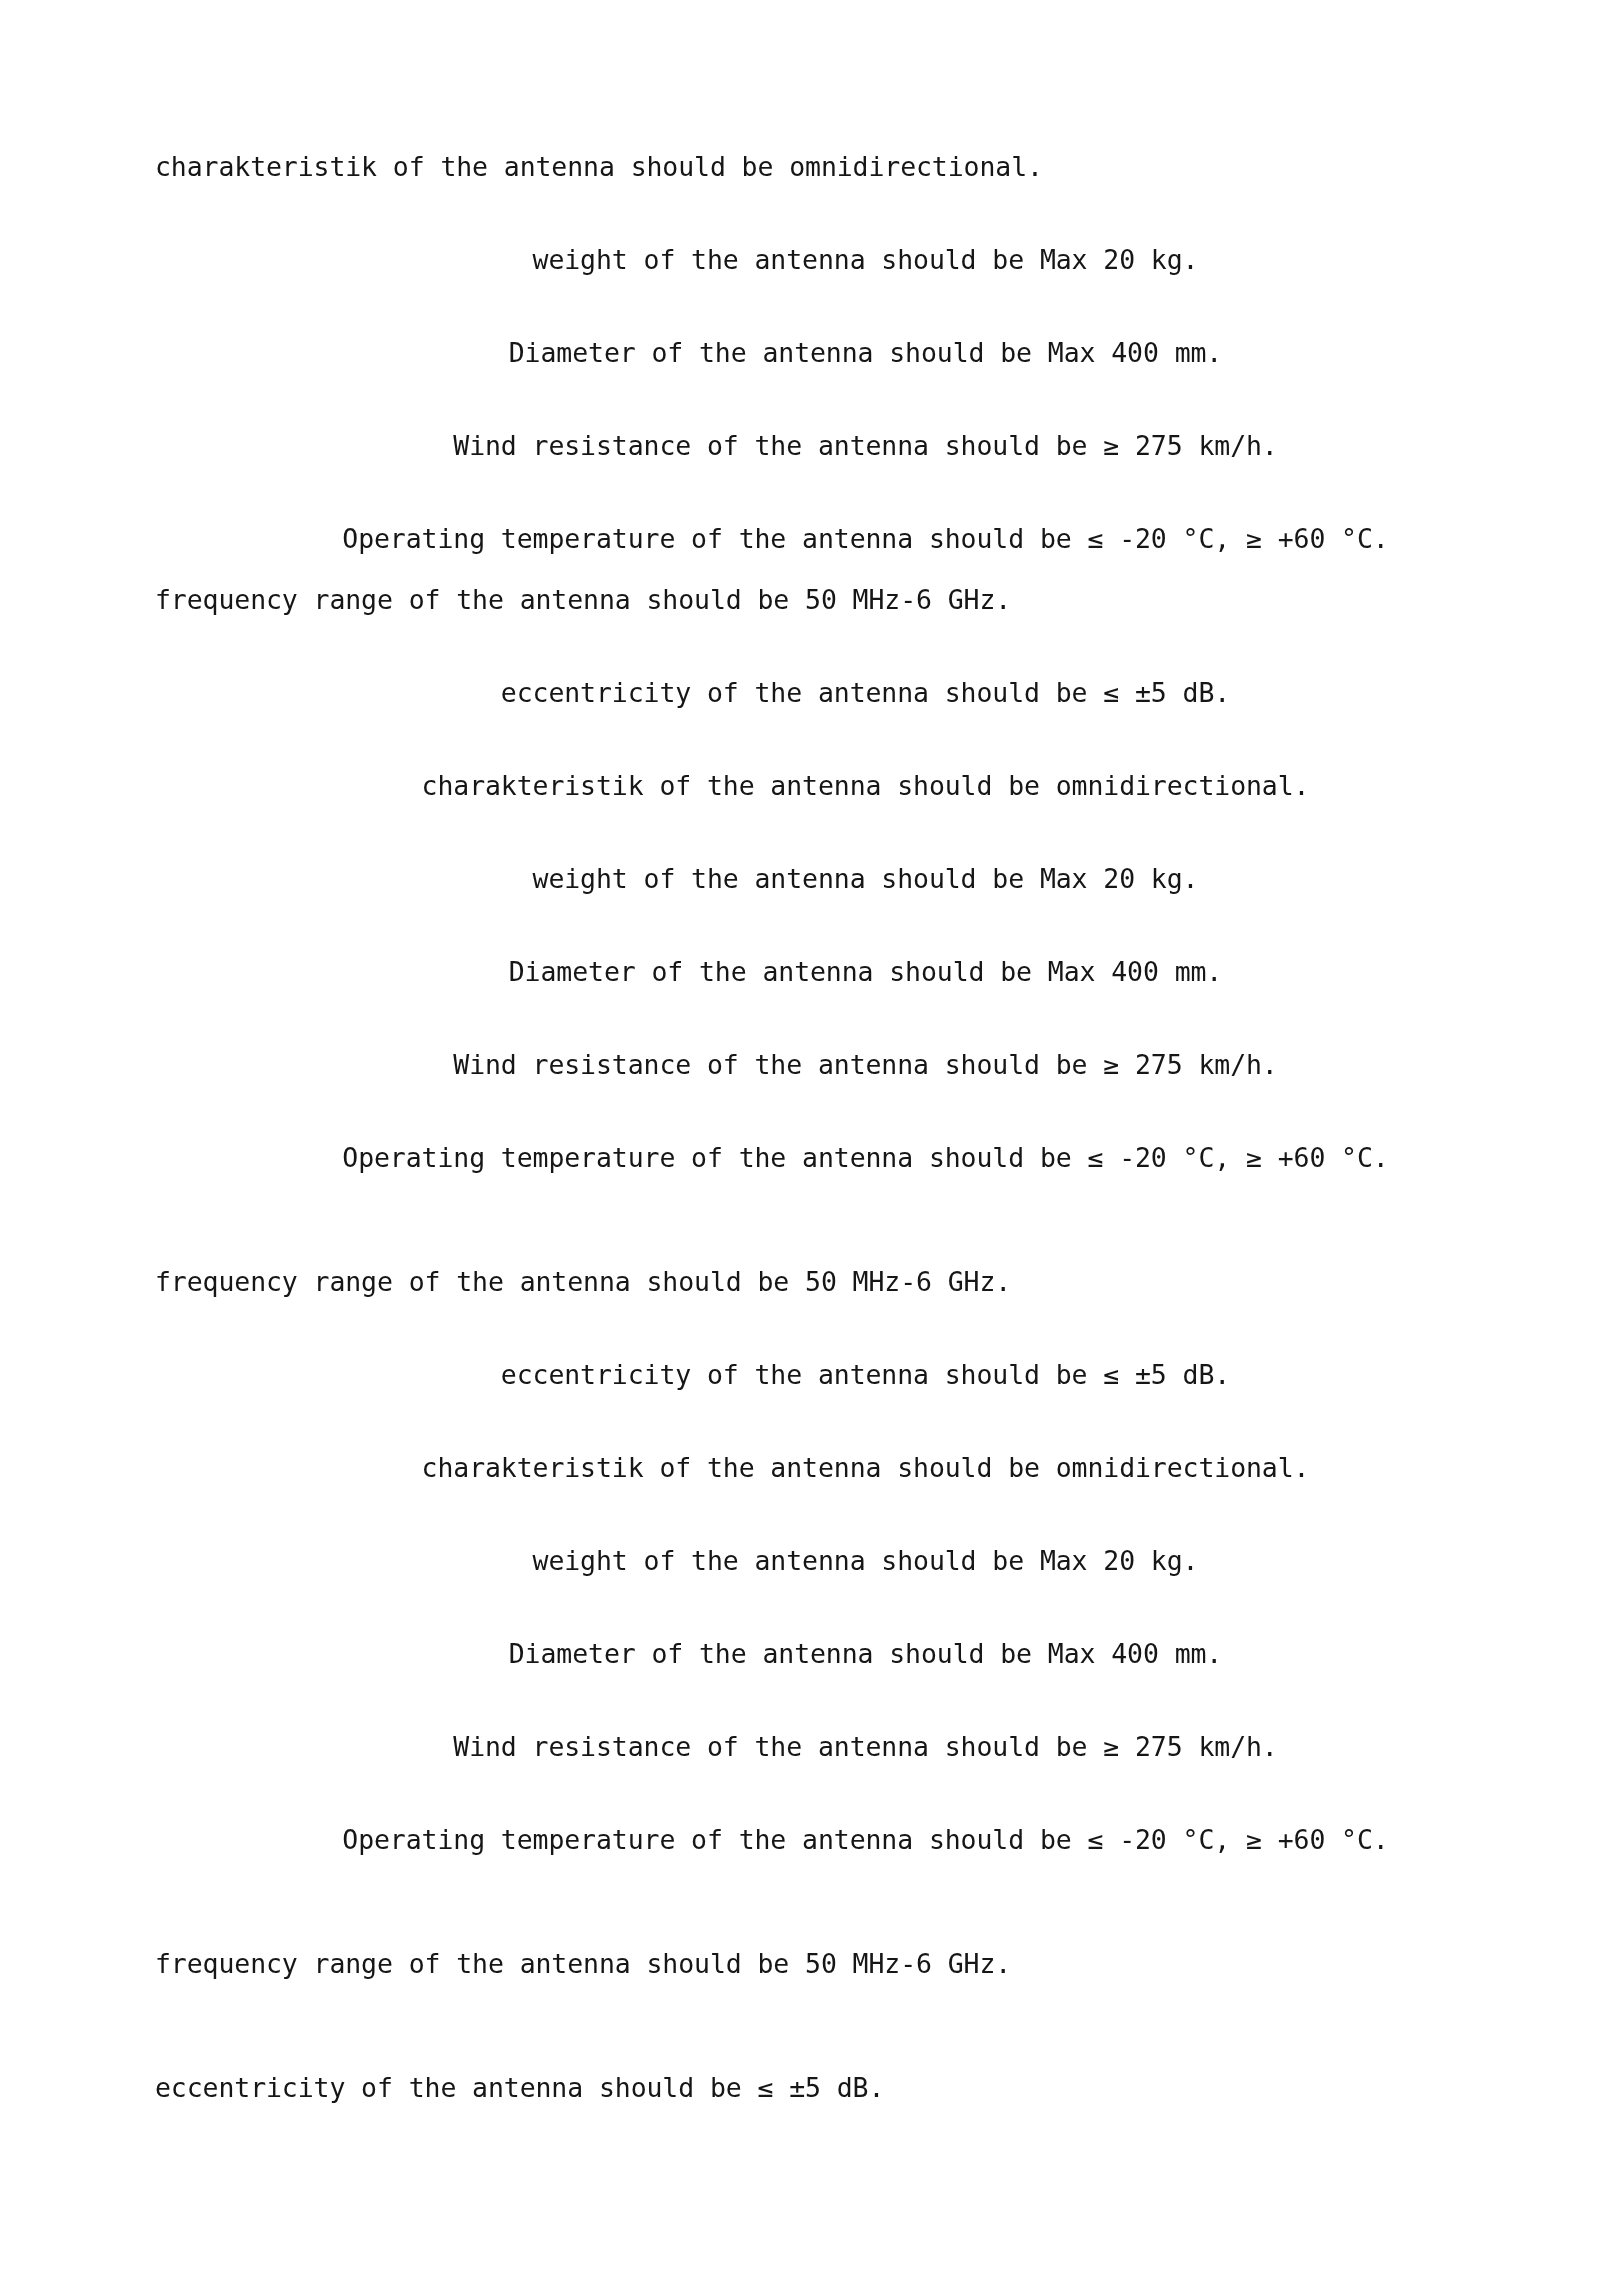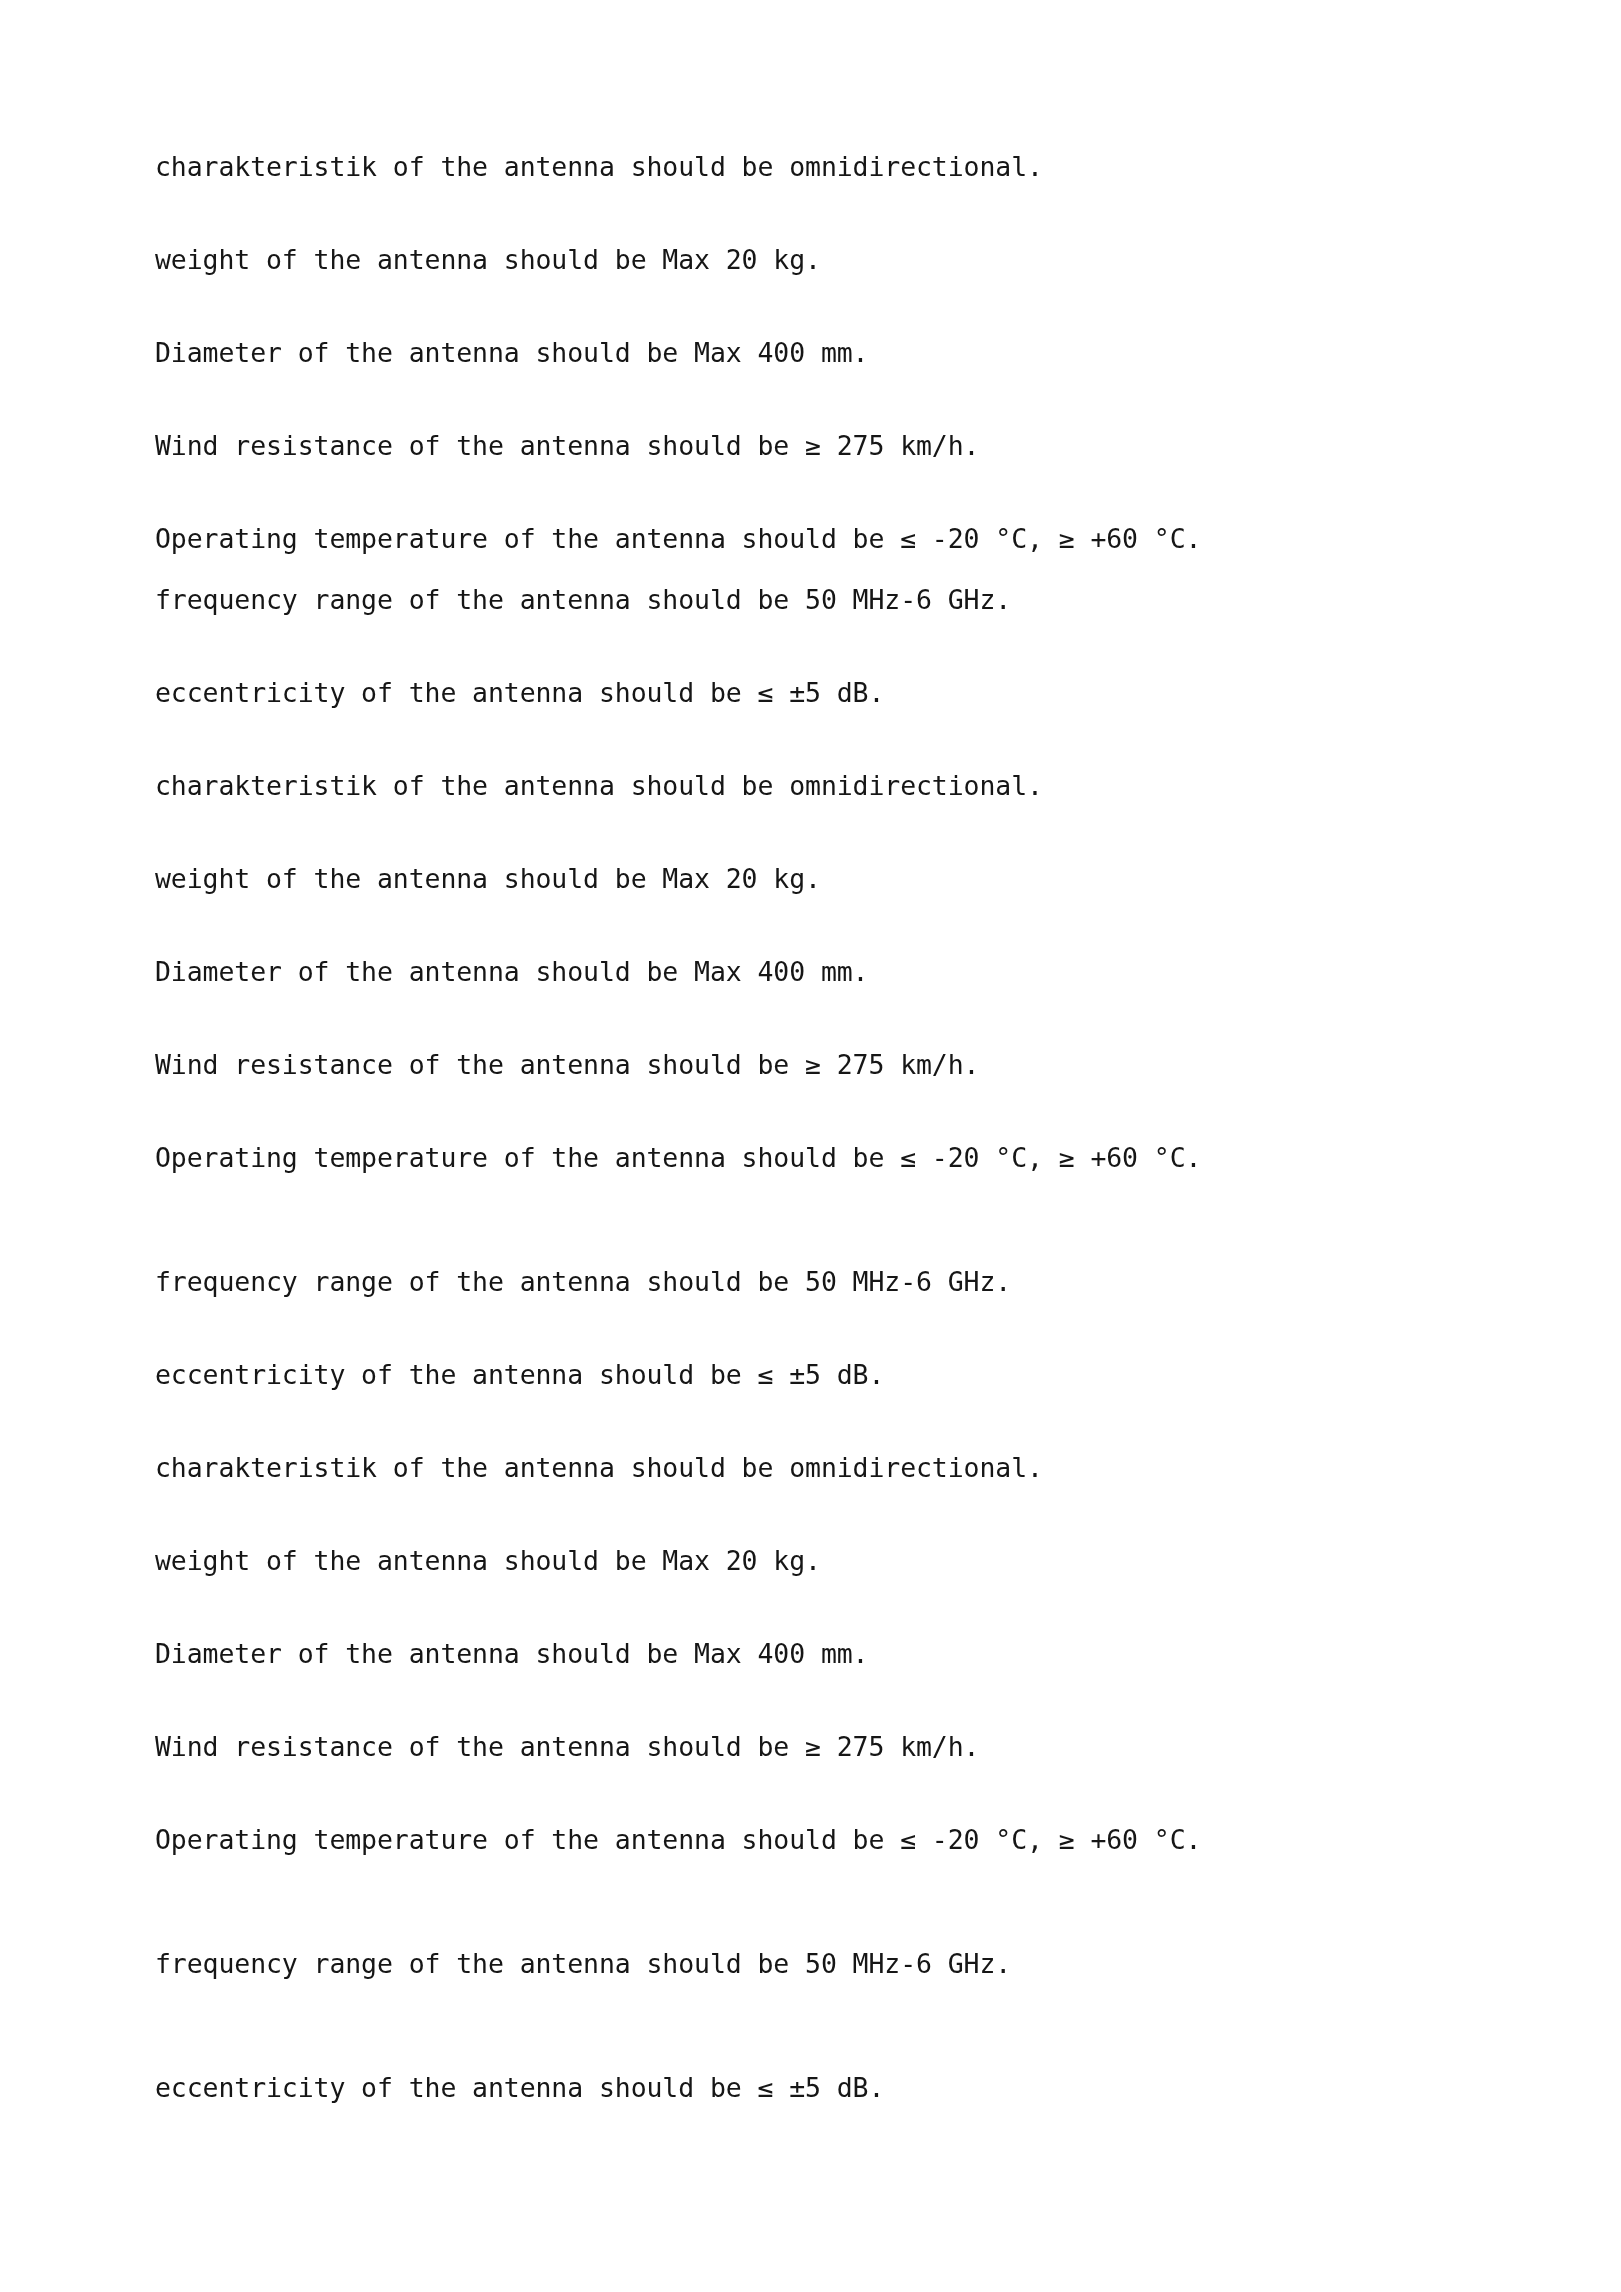--- a/index.html
+++ b/index.html
@@ -23,21 +23,21 @@
     font-weight: 400;
   }
   p.doc-line {
     margin: 0;
     padding: 0;
     white-space: pre;
     letter-spacing: -0.1px;
   }
   p.doc-line.gap-none   { margin-top: 0; }
   p.doc-line.gap-small  { margin-top: 30px; }  
-  p.doc-line.gap-normal { margin-top: 62px; }  
+  p.doc-line.gap-normal { margin-top: 62px; text-align: center; }  
   p.doc-line.gap-large  { margin-top: 93px; }  
 </style>
 </head>
 <body style="background: rgb(255, 255, 255);">
 
 <main class="doc-page" style="color: rgb(22, 22, 22);">
     <p class="doc-line gap-none">charakteristik of the antenna should be omnidirectional.</p>
     <p class="doc-line gap-normal">weight of the antenna should be Max 20 kg.</p>
     <p class="doc-line gap-normal">Diameter of the antenna should be Max 400 mm.</p>
     <p class="doc-line gap-normal">Wind resistance of the antenna should be ≥ 275 km/h.</p>

